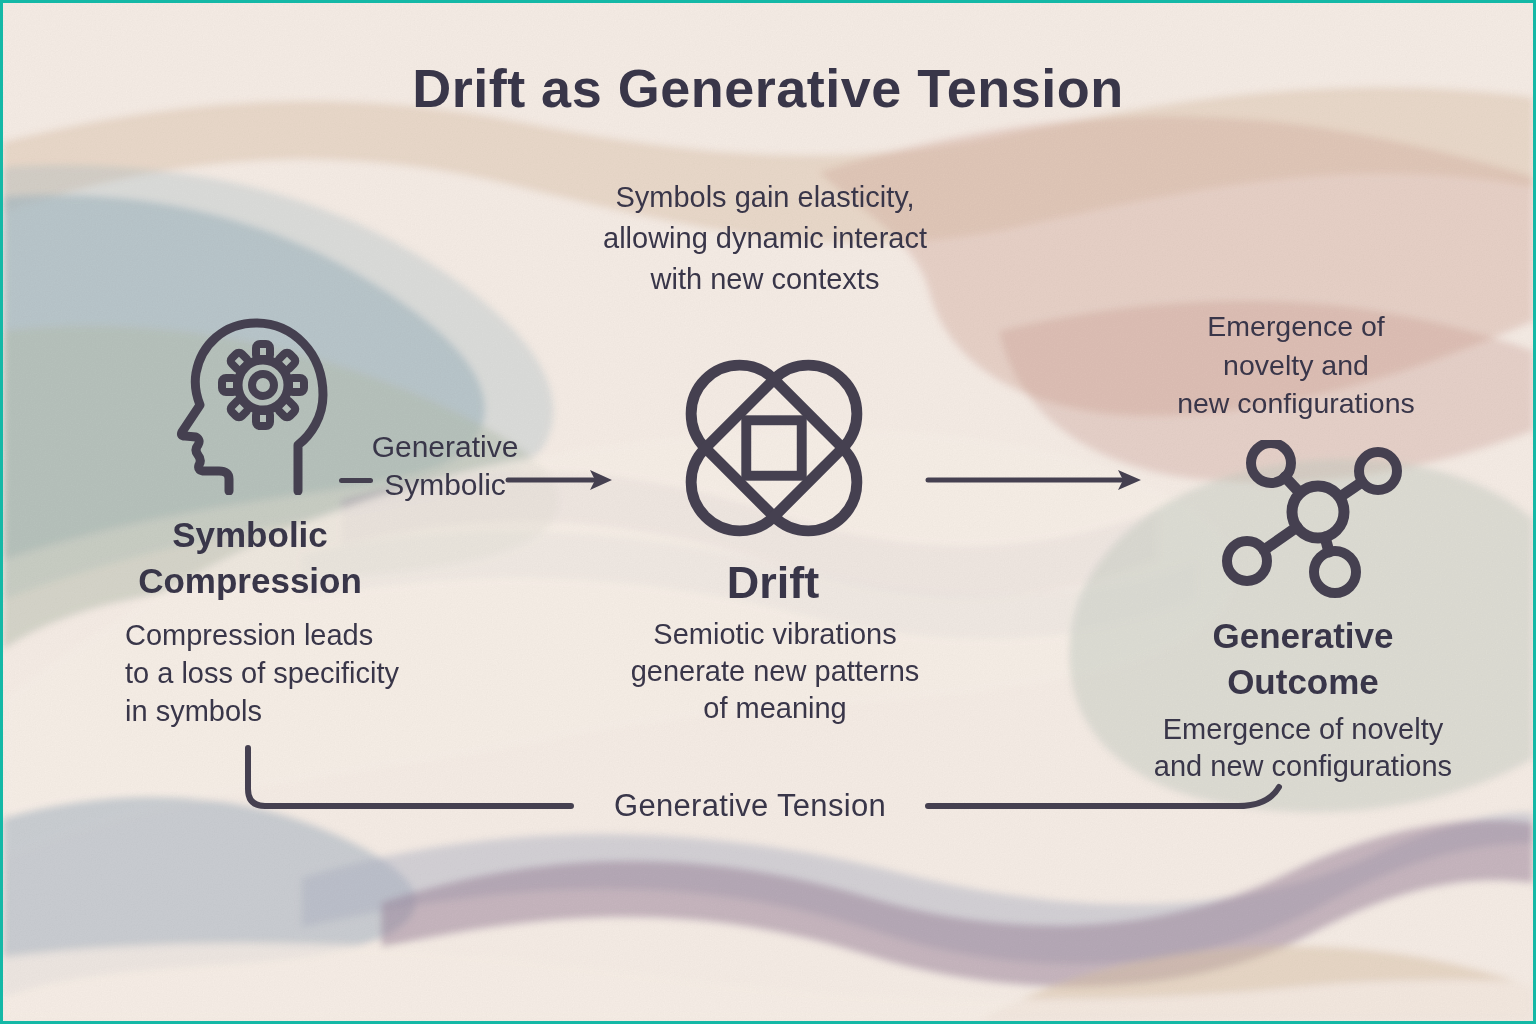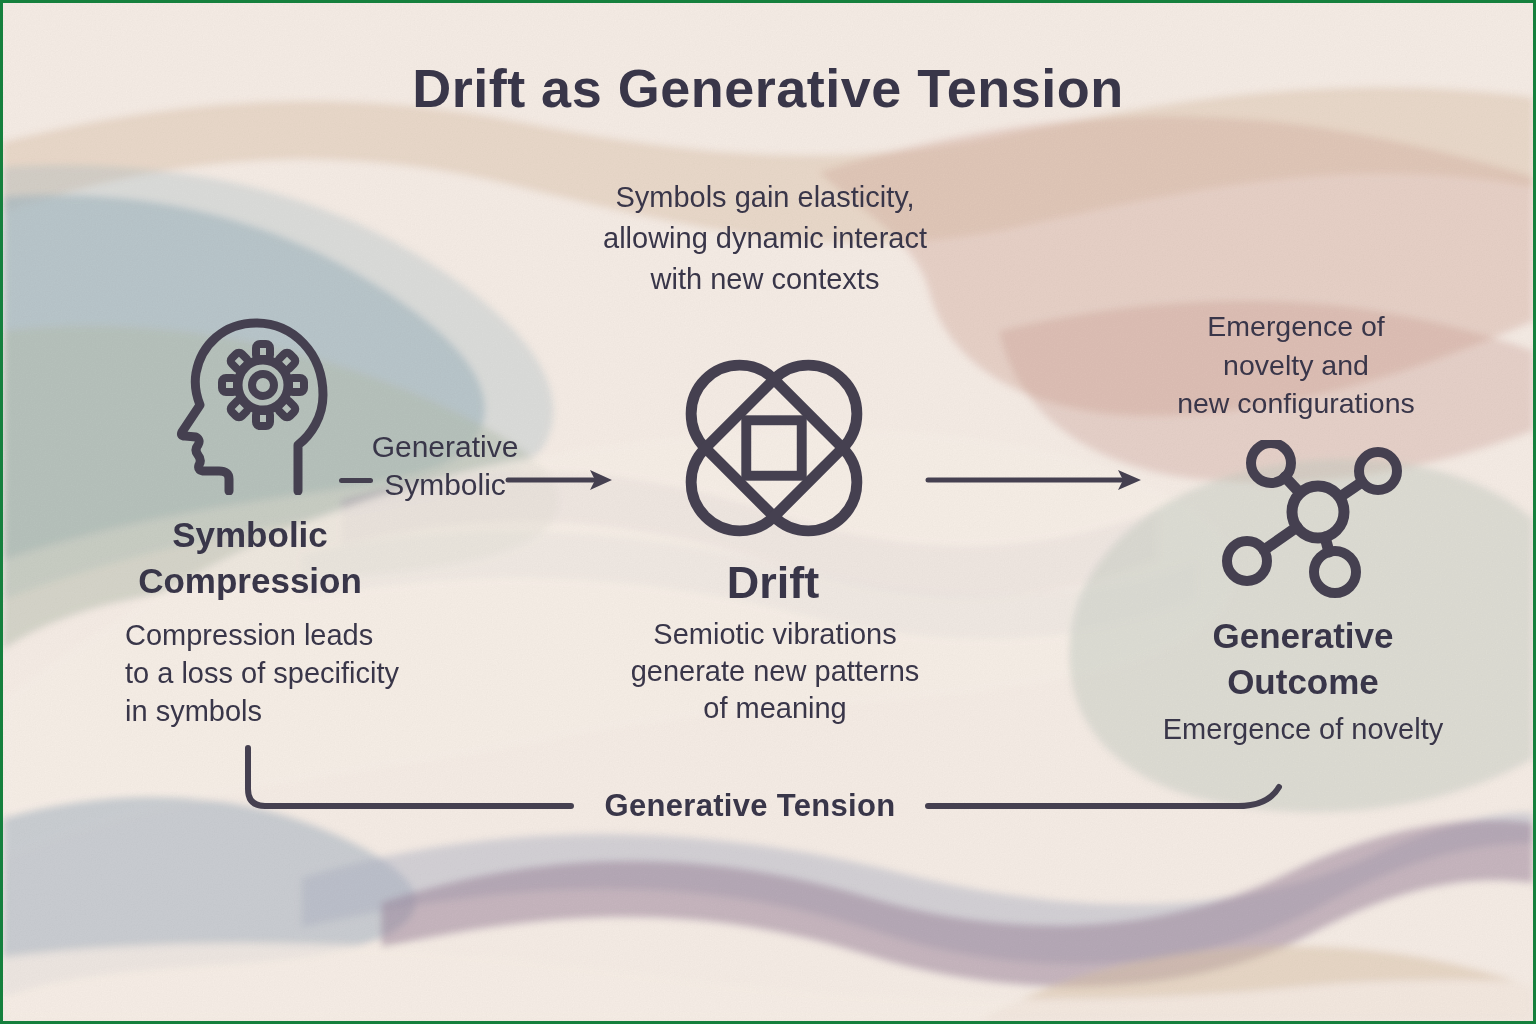--- a/index.html
+++ b/index.html
@@ -1,40 +1,40 @@
 <!DOCTYPE html>
 <html style="--ink: #393649; --stroke: #454050; --background: #f8efe8; --wave_blue: #a3b8c2; --wave_sage: #b7bfb0; --wave_tan: #dfc7b0; --wave_rose: #d9b2a4; --wave_mauve: #a795ad; --wave_purple: #998299; --wave_lavender: #aeb2c6; --border: #121212;"><head>
 <meta charset="utf-8">
 <style>
   html,body{margin:0;padding:0;background:#e8e4de;}
   .canvas{
     position:relative;
     width:1536px;height:1024px;
     box-sizing:border-box;
-    border:3px solid #15803d;
+    border:3px solid #14b8a6;
     overflow:hidden;
     background:var(--background,#f8efe8);
     font-family:"Liberation Sans",sans-serif;
     color:var(--ink,#393649);
   }
   .bg{position:absolute;left:0;top:0;width:100%;height:100%;}
   .abs{position:absolute;}
   .center{text-align:center;}
   .title{
     position:absolute;top:54px;left:0;width:100%;
     margin:0;text-align:center;
     font-size:54px;font-weight:700;letter-spacing:.5px;
     color:var(--ink,#393649);
   }
   .annot{font-size:29px;line-height:41px;font-weight:400;}
   .node-title{font-weight:700;font-size:35px;line-height:46px;}
   .drift-title{font-weight:700;font-size:45px;line-height:48px;}
   .desc{font-size:29px;line-height:37px;}
   .tension-label{font-size:30px;line-height:38px;font-weight:500;}
-  .bottom-label{font-size:31px;font-weight:700;letter-spacing:.3px;}
+  .bottom-label{font-size:31px;font-weight:400;letter-spacing:.3px;}
   .dash{
     position:absolute;left:336px;top:475px;width:34px;height:5px;
     background:var(--stroke,#454050);border-radius:3px;
   }
   .ink-stroke{stroke:var(--stroke,#454050);fill:none;}
   .ink-fill{fill:var(--stroke,#454050);}
   svg{display:block;}
 </style>
 </head>
 <body>
@@ -158,20 +158,21 @@
     <circle class="ink-stroke" cx="26" cy="121" r="20" stroke-width="10"></circle>
     <circle class="ink-stroke" cx="114" cy="132" r="21" stroke-width="10"></circle>
   </svg>
 
   <div class="abs node-title center" style="left:1120px;top:610px;width:360px;">
     <div>Generative</div>
     <div>Outcome</div>
   </div>
   <div class="abs desc center" style="left:1100px;top:708px;width:400px;">
     <div>Emergence of novelty</div>
+    <div>and new configurations</div>
   </div>
 
   <svg class="abs" style="left:230px;top:736px;" width="1080" height="100" viewBox="0 0 1080 100">
     <path class="ink-stroke" stroke-width="6" stroke-linecap="round" d="M15 9 V50 Q15 67 32 67 H338"></path>
     <path class="ink-stroke" stroke-width="6" stroke-linecap="round" d="M695 67 H1005 Q1035 67 1046 48"></path>
   </svg>
   <div class="abs bottom-label center" style="left:547px;top:785px;width:400px;">Generative Tension</div>
 
 </div>
 

